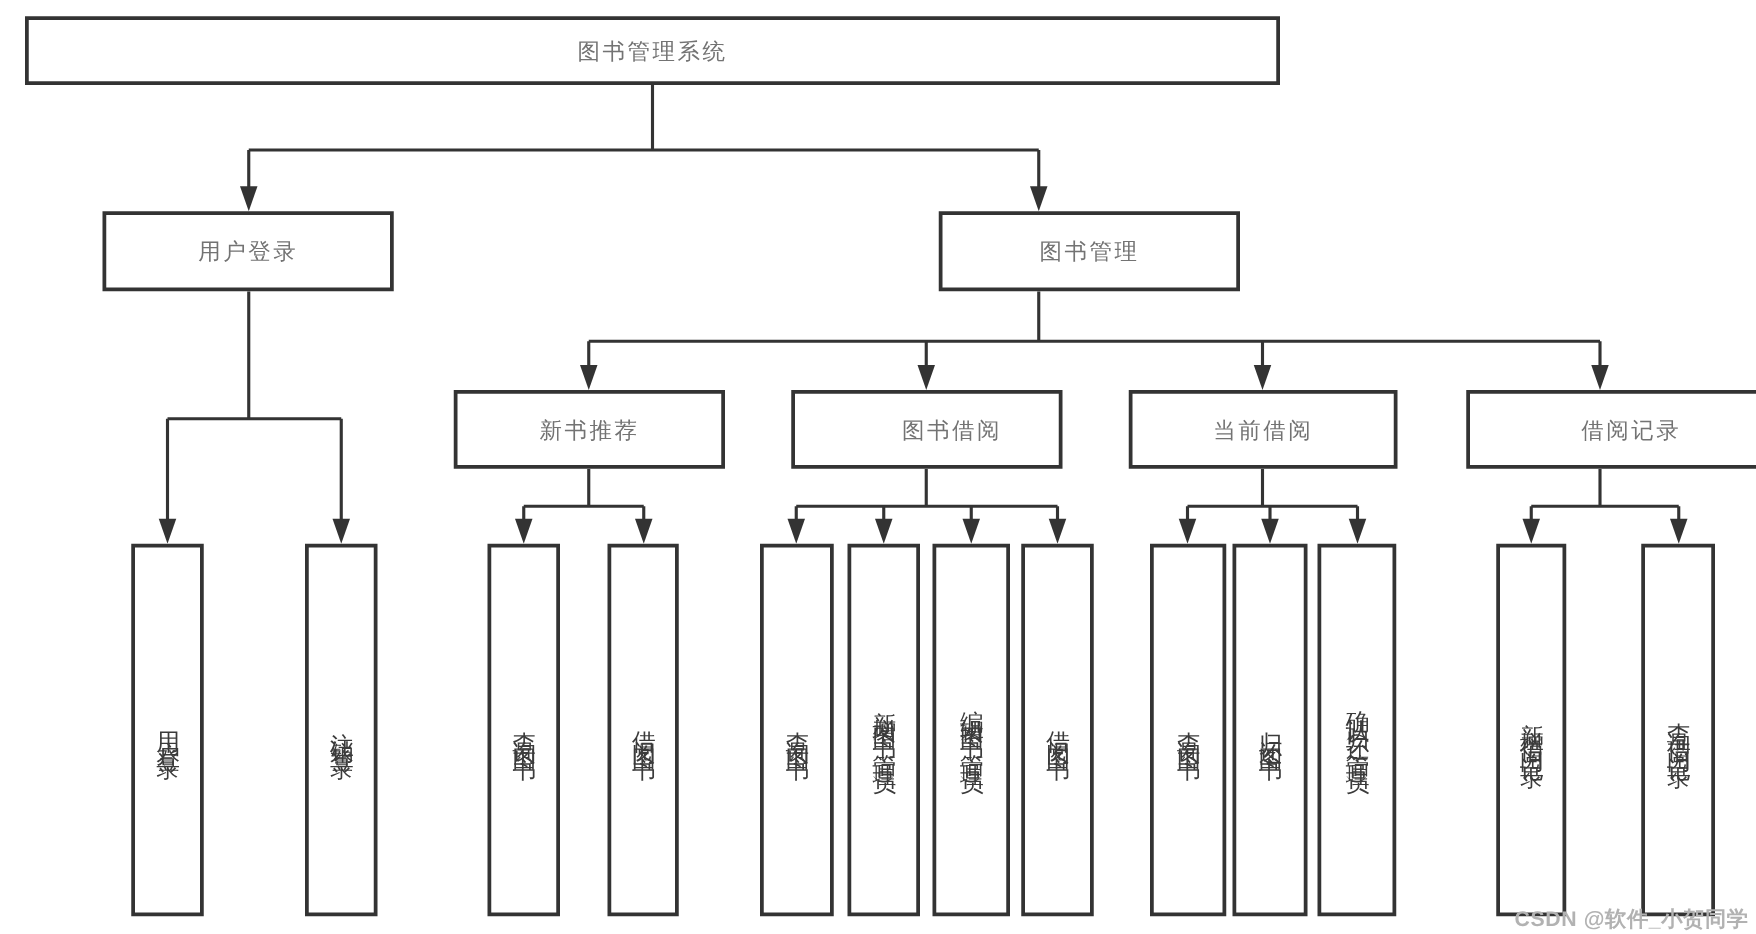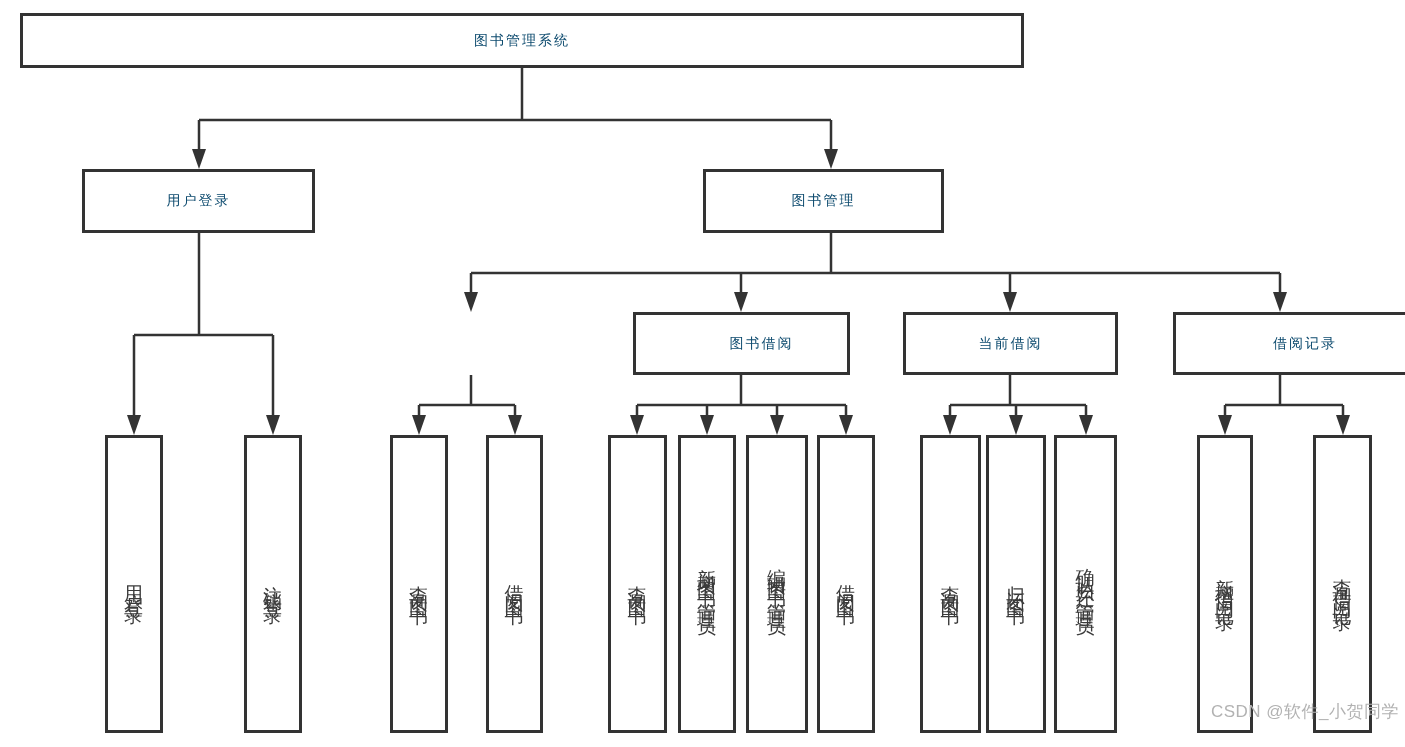--- a/index.html
+++ b/index.html
@@ -22,22 +22,22 @@
     height: 747px;
   }
   .hnode {
     position: absolute;
     box-sizing: border-box;
     border: 3px solid #333333;
     background: #ffffff;
     display: flex;
     align-items: center;
     justify-content: center;
-    font-size: 14px;
-    color: #0c4a6e;
+    font-size: 18px;
+    color: #737373;
     letter-spacing: 2px;
     z-index: 2;
   }
   .vnode {
     position: absolute;
     box-sizing: border-box;
     border: 3px solid #333333;
     background: #ffffff;
     display: flex;
     align-items: center;
@@ -51,25 +51,26 @@
     text-orientation: mixed;
     font-size: 19px;
     color: #3b3b3b;
     letter-spacing: 7px;
     line-height: 1;
     white-space: nowrap;
   }
   .watermark {
     position: absolute;
     right: 6px;
-    bottom: 24px;
+    bottom: 0;
     font-size: 17px;
     color: #b2b2b2;
     z-index: 5;
     letter-spacing: 0.5px;
+    font-weight: bold;
   }
 </style>
 </head>
 <body>
 
 <div id="stage">
 
   <svg class="connectors" viewBox="0 0 1405 747" xmlns="http://www.w3.org/2000/svg">
     <g stroke="#333333" stroke-width="2.5" fill="none">
 
@@ -110,24 +111,27 @@
     </g>
   </svg>
 
   <div class="hnode" style="left:20px; top:13px; width:1004px; height:55px;">
     <span>图书管理系统</span>
   </div>
 
   <div class="hnode" style="left:82px; top:169px; width:233px; height:64px;">
     <span>用户登录</span>
   </div>
-  <div class="hnode" style="left:703px; top:169px; width:241px; height:64px;">
+  <div class="hnode" style="left:751px; top:169px; width:241px; height:64px;">
     <span>图书管理</span>
   </div>
 
+  <div class="hnode" style="left:363px; top:312px; width:217px; height:63px;">
+    <span>新书推荐</span>
+  </div>
   <div class="hnode" style="left:633px; top:312px; width:217px; height:63px;padding-left:40px;">
     <span>图书借阅</span>
   </div>
   <div class="hnode" style="left:903px; top:312px; width:215px; height:63px;align-items:center;">
     <span>当前借阅</span>
   </div>
   <div class="hnode" style="left:1173px; top:312px; width:252px; height:63px;padding-left:12px;">
     <span>借阅记录</span>
   </div>
 

